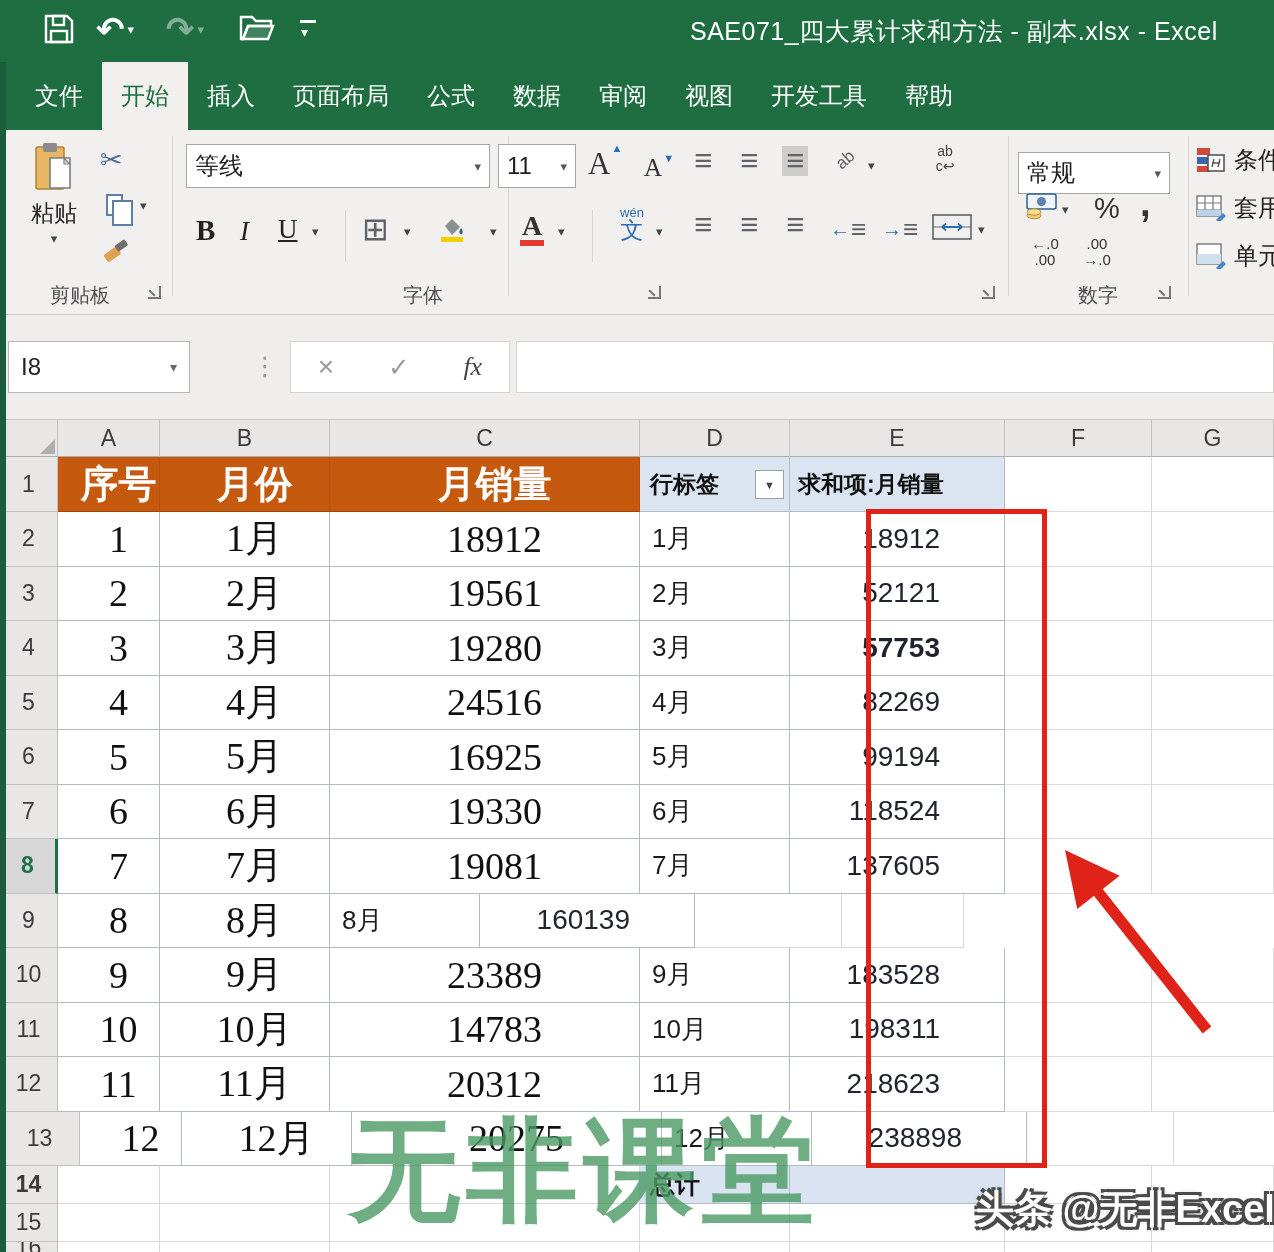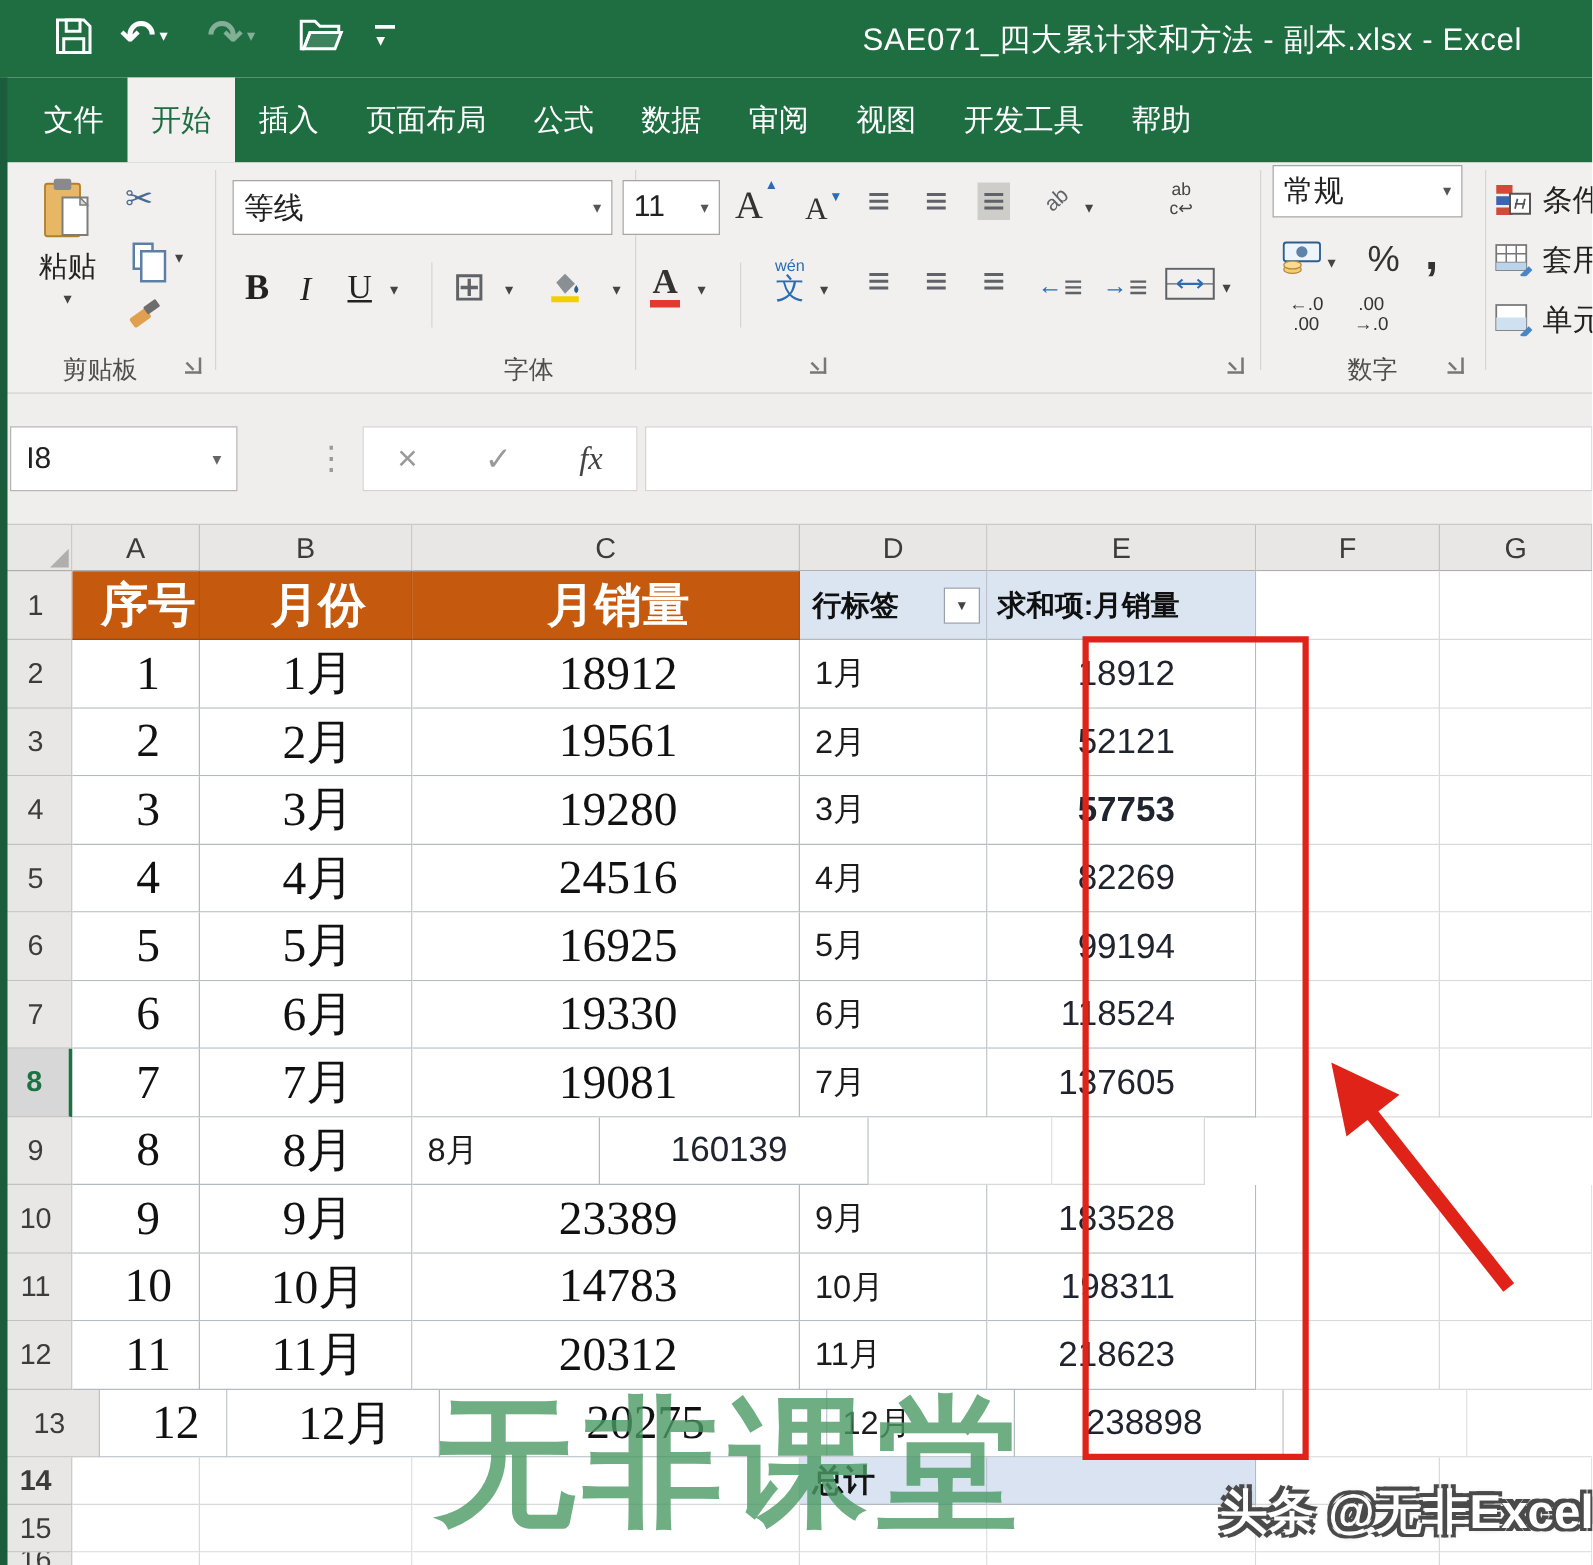--- a/index.html
+++ b/index.html
@@ -39,21 +39,21 @@
   .scissors{position:absolute;left:100px;top:14px;font-size:27px;color:#4a6c94;}
   .copy-ic{position:absolute;left:106px;top:64px;width:17px;height:22px;border:2px solid #5d7fa3;background:#fff;}
   .copy-ic::before{content:"";position:absolute;left:4px;top:4px;width:17px;height:22px;border:2px solid #5d7fa3;background:#fff;}
   .copy-caret{position:absolute;left:140px;top:68px;font-size:13px;color:#444;}
   .brush-ic{position:absolute;left:100px;top:104px;}
 
   .combo{position:absolute;background:#fff;border:1px solid #a7a5a3;display:flex;align-items:center;font-size:24px;color:#222;padding:0 8px;}
   .combo .combo-caret{margin-left:auto;font-size:13px;color:#555;}
   .name-combo{left:186px;top:14px;width:304px;height:44px;}
   .size-combo{left:498px;top:14px;width:78px;height:44px;}
-  .num-combo{left:1018px;top:2px;width:152px;height:42px;}
+  .num-combo{left:1018px;top:22px;width:152px;height:42px;}
 
   .growA{position:absolute;left:588px;top:16px;font-size:31px;color:#333;font-family:"Liberation Serif",serif;}
   .growA .tiny{position:absolute;top:-4px;right:-12px;font-size:11px;color:#2b6cb3;}
   .shrinkA{position:absolute;left:644px;top:24px;font-size:25px;color:#333;font-family:"Liberation Serif",serif;}
   .shrinkA .tiny{position:absolute;top:-2px;right:-12px;font-size:11px;color:#2b6cb3;}
 
   .btn-b{position:absolute;left:196px;top:84px;font-size:29px;font-weight:bold;color:#222;font-family:"Liberation Serif",serif;}
   .btn-i{position:absolute;left:240px;top:86px;font-size:27px;font-style:italic;color:#222;font-family:"Liberation Serif",serif;}
   .btn-u{position:absolute;left:278px;top:84px;font-size:27px;text-decoration:underline;color:#222;font-family:"Liberation Serif",serif;}
   .u-caret{position:absolute;left:312px;top:94px;font-size:13px;color:#444;}

